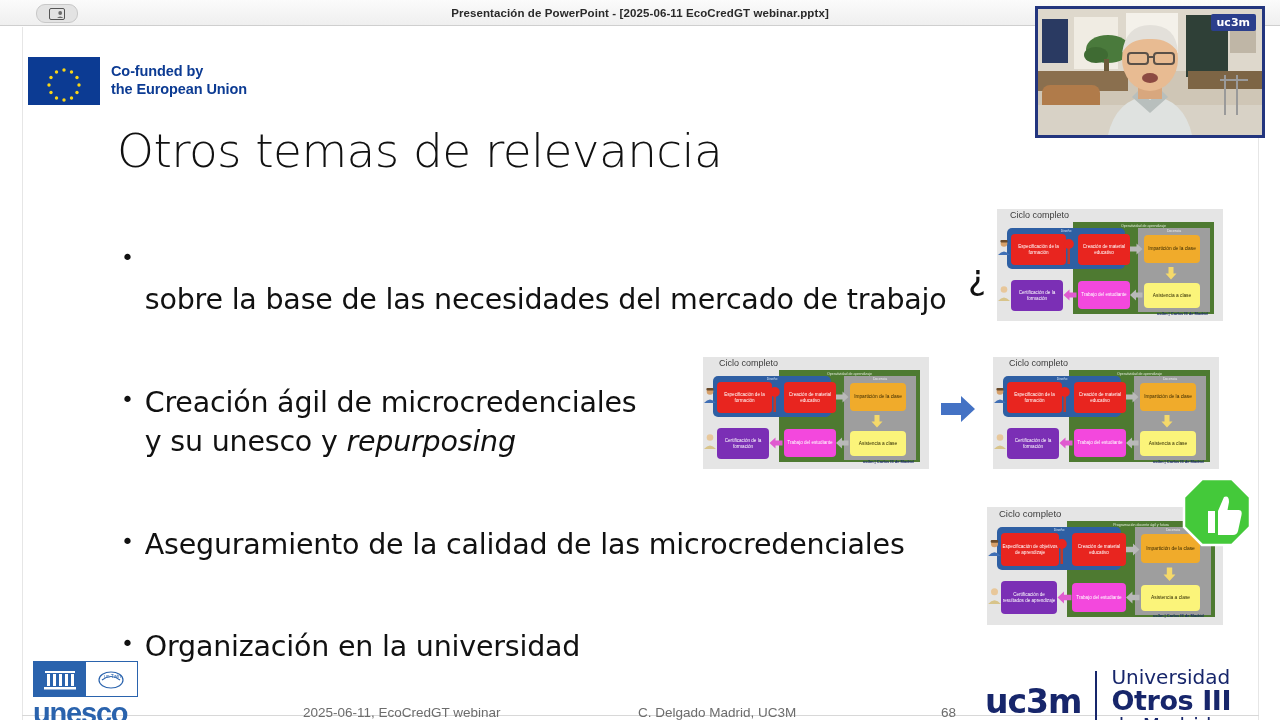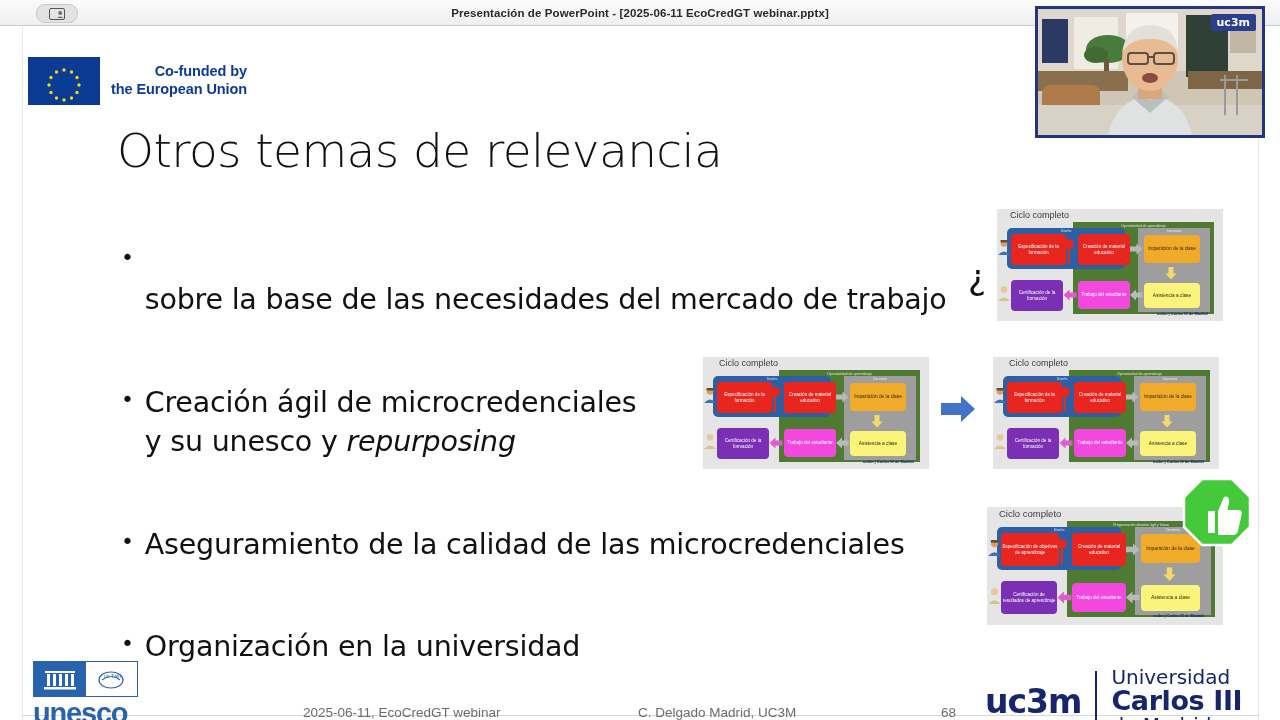--- a/index.html
+++ b/index.html
@@ -33,21 +33,21 @@
   }
   
   #slide-frame-left  { position:absolute; left:22px;  top:0;   width:1px; height:693px; background:#e6e6e6; }
   #slide-frame-right { position:absolute; left:1258px;top:0;   width:1px; height:693px; background:#e6e6e6; }
   #slide-frame-bot   { position:absolute; left:22px;  top:688px; width:1237px; height:1px; background:#d8d8d8; }
 
   
   #eu-logo { position:absolute; left:28px; top:30px; display:flex; align-items:center; gap:11px; }
   #eu-flag { position:relative; width:72px; height:48px; background:#0c3b93; }
   #eu-text {
-    font-size:14.5px; font-weight:bold; color:#0c3b93; line-height:1.22; letter-spacing:-.1px;text-align:right;
+    font-size:14.5px; font-weight:bold; color:#0c3b93; line-height:1.22; letter-spacing:-.1px;
   }
 
   
   #slide-title {
     position:absolute; left:117px; top:96px;
     font-size:47px; font-weight:300; color:#111; letter-spacing:-.6px;
     font-family:"DejaVu Sans", sans-serif;
   }
 
   
@@ -430,21 +430,21 @@
       </div>
       <div id="unesco-word">unesco</div>
 
     </div>
 
     <div id="uc3m-logo">
       <div id="uc3m-mark">uc3m</div>
       <div id="uc3m-rule"></div>
       <div id="uc3m-name">
         <div class="l1">Universidad</div>
-        <div class="l2">Carlos III</div>
+        <div class="l2">Otros III</div>
         <div class="l3">de Madrid</div>
       </div>
     </div>
 
   </div>
 
   <div id="webcam">
     <svg id="cam-scene" width="224" height="126" viewBox="0 0 224 126">
 
       <rect width="224" height="126" fill="#cfc6b6"></rect>

